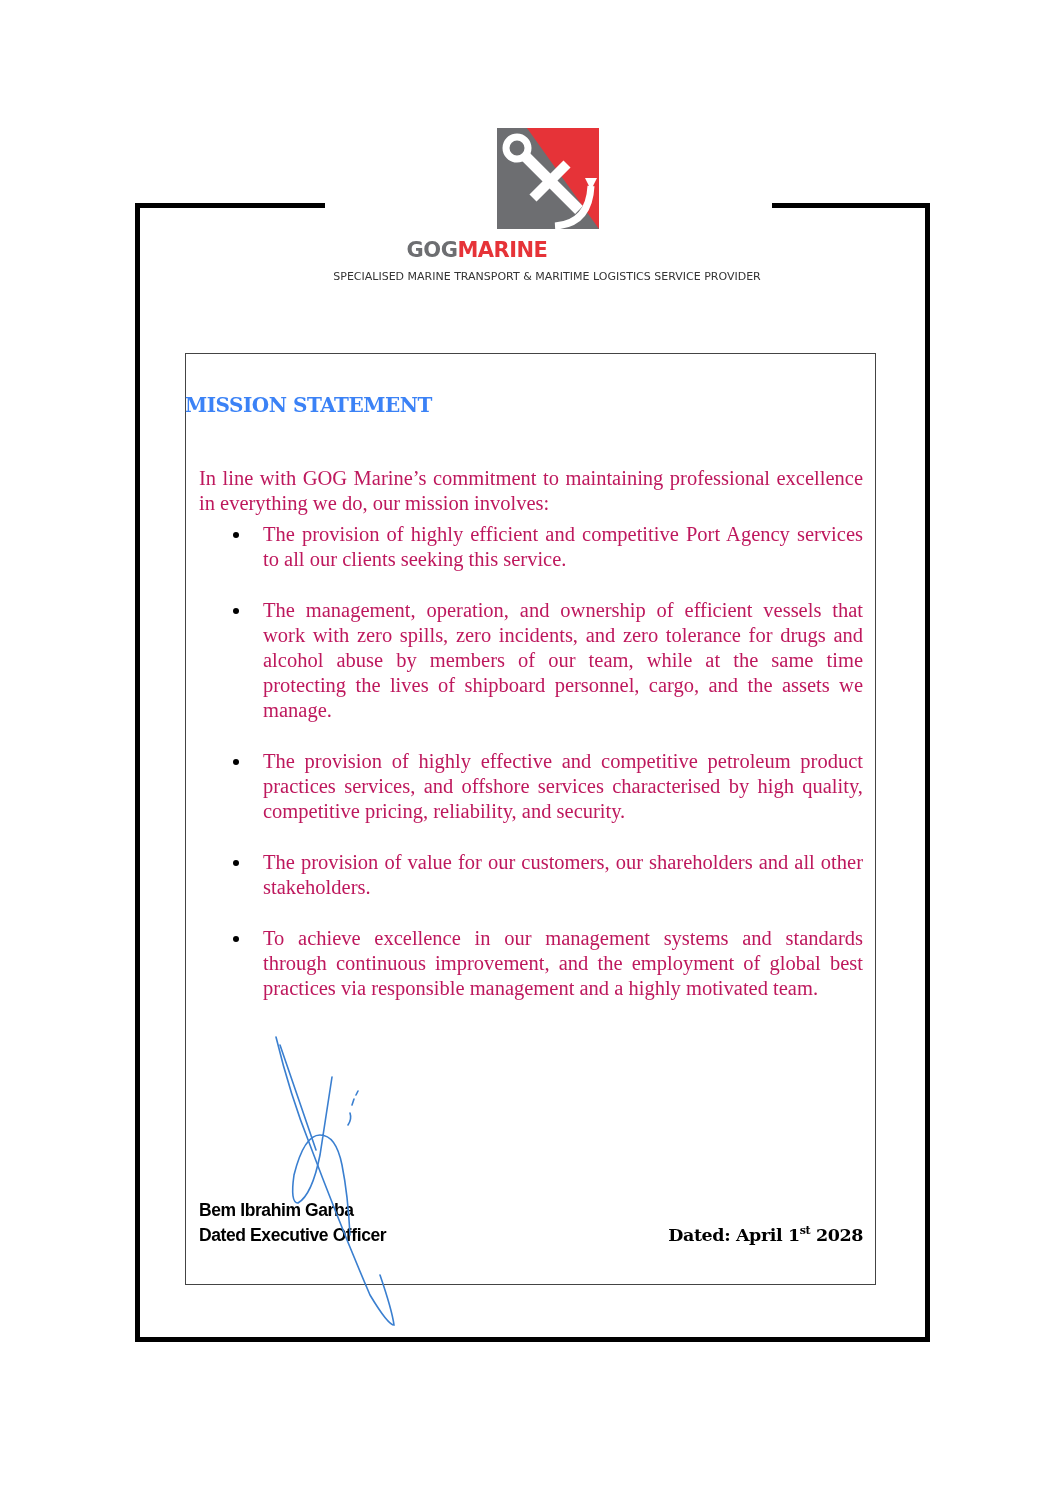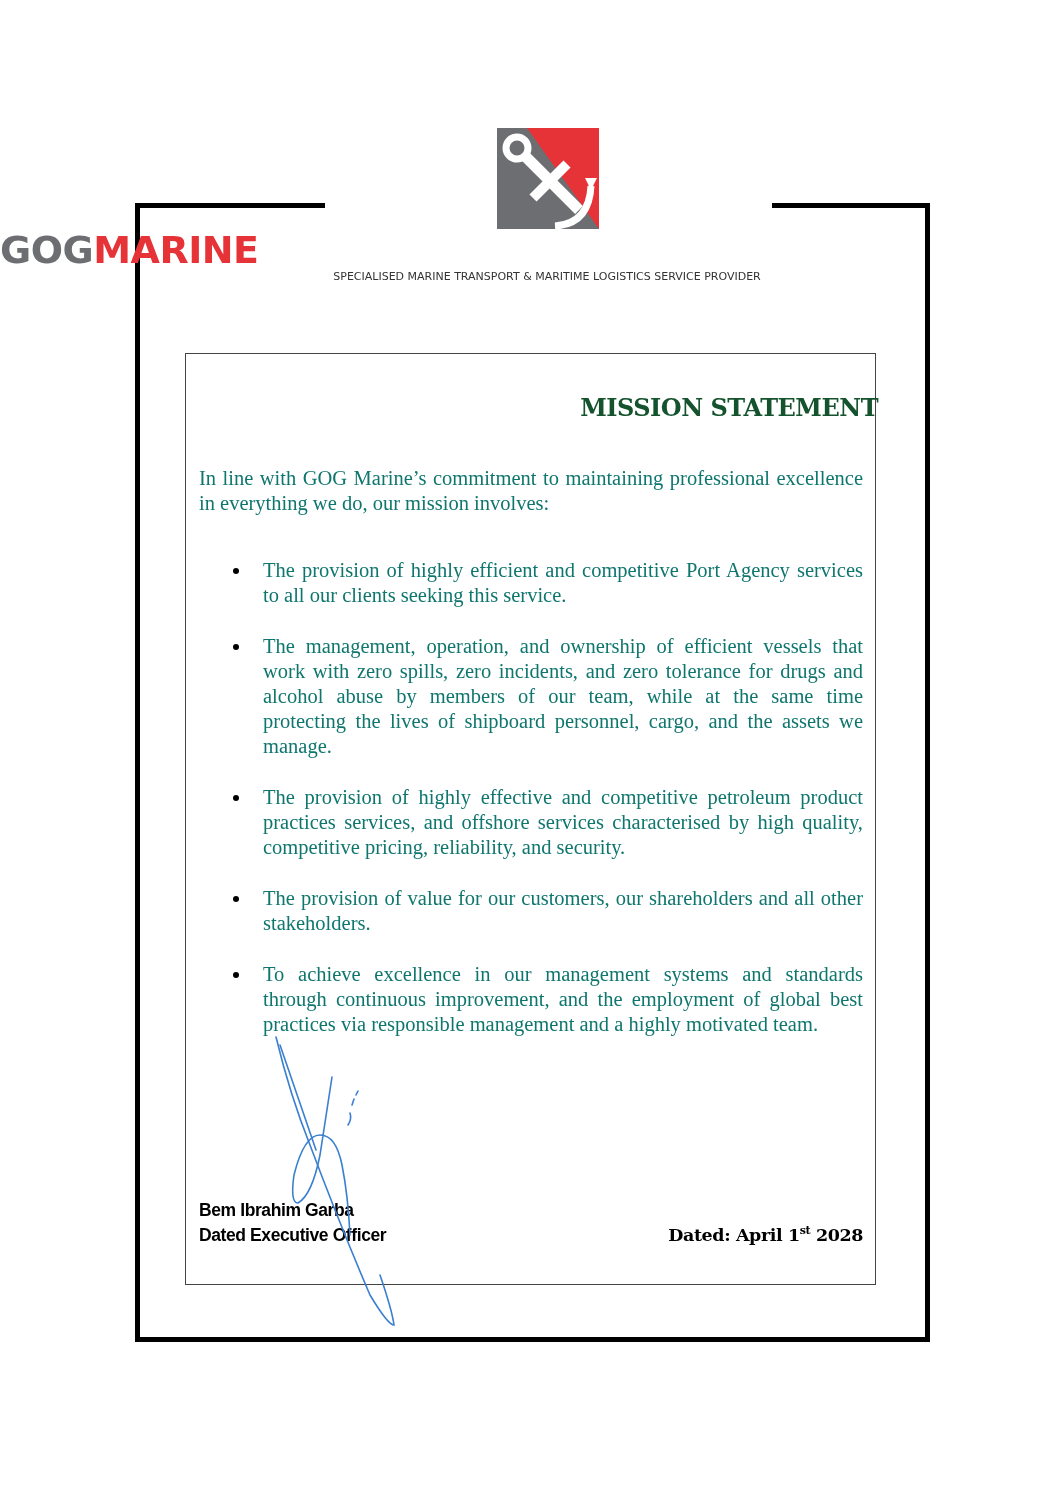--- a/index.html
+++ b/index.html
@@ -7,38 +7,38 @@
 
   
   .outer-left  { position: absolute; left: 135px; top: 203px; width: 5px; height: 1139px; background: #000; }
   .outer-right { position: absolute; left: 925px; top: 203px; width: 5px; height: 1139px; background: #000; }
   .outer-bottom{ position: absolute; left: 135px; top: 1337px; width: 795px; height: 5px; background: #000; }
   .outer-top-l { position: absolute; left: 135px; top: 203px; width: 190px; height: 5px; background: #000; }
   .outer-top-r { position: absolute; left: 772px; top: 203px; width: 158px; height: 5px; background: #000; }
 
   
   .logo-mark { position: absolute; left: 497px; top: 128px; width: 102px; height: 101px; }
-  .logo-word { position: absolute; left: 0; width: 954px; top: 230px; 
-               font-family: "DejaVu Sans", sans-serif; font-weight: bold; font-size: 38px; letter-spacing: -0.5px; line-height: 40px; }
+  .logo-word { position: absolute; left: 0; width: 954px; top: 230px; text-align: center;
+               font-family: "DejaVu Sans", sans-serif; font-weight: bold; font-size: 21px; letter-spacing: -0.5px; line-height: 40px; }
   .logo-word .gog { color: #6d6e71; }
   .logo-word .marine { color: #e63338; }
   .logo-tag { position: absolute; left: 0; width: 1094px; top: 270px; text-align: center;
               font-family: "DejaVu Sans", sans-serif; font-size: 11px; color: #333; letter-spacing: 0px; }
 
   
   .inner-frame { position: absolute; left: 185px; top: 353px; width: 691px; height: 932px;
                  border: 1.5px solid #444; box-sizing: border-box; }
 
-  .title { position: absolute; left: 185px; width: 693px; top: 393px; text-align: right;
-           font-family: "DejaVu Serif", serif; font-weight: bold; font-size: 24px; color: #14532d; letter-spacing: -0.5px; }
+  .title { position: absolute; left: 185px; width: 693px; top: 393px; text-align: left;
+           font-family: "DejaVu Serif", serif; font-weight: bold; font-size: 20px; color: #3b82f6; letter-spacing: -0.5px; }
 
-  .body-text { font-family: "Liberation Serif", serif; font-size: 20.5px; line-height: 25px; color: #0f766e; text-align: justify; }
+  .body-text { font-family: "Liberation Serif", serif; font-size: 20.5px; line-height: 25px; color: #be185d; text-align: justify; }
   .intro { position: absolute; left: 199px; width: 664px; top: 466px; }
 
-  .bullets { position: absolute; left: 199px; width: 664px; top: 558px; margin: 0; padding: 0; list-style: none; }
+  .bullets { position: absolute; left: 199px; width: 664px; top: 522px; margin: 0; padding: 0; list-style: none; }
   .bullets li { position: relative; padding-left: 64px; margin-bottom: 26px; }
   .bullets li .dot { position: absolute; left: 34px; top: 10px; width: 6px; height: 6px; border-radius: 50%; background: #000; }
 
   .sign-block { position: absolute; left: 199px; top: 1198px; font-family: Liberation Sans, sans-serif; font-weight: bold; font-size: 17.5px; line-height: 25px; color: #000; letter-spacing: -0.4px; }
   .dated { position: absolute; right: 195px; top: 1223px; font-family: "DejaVu Serif", serif; font-weight: bold; font-size: 17.5px; line-height: 25px; color: #000; letter-spacing: -0.4px; }
   .dated sup { font-size: 11px; vertical-align: 7px; line-height: 0; text-align: center; }
 
   .signature { position: absolute; left: 260px; top: 1035px; width: 160px; height: 300px; pointer-events: none; }
 </style>
 </head>

